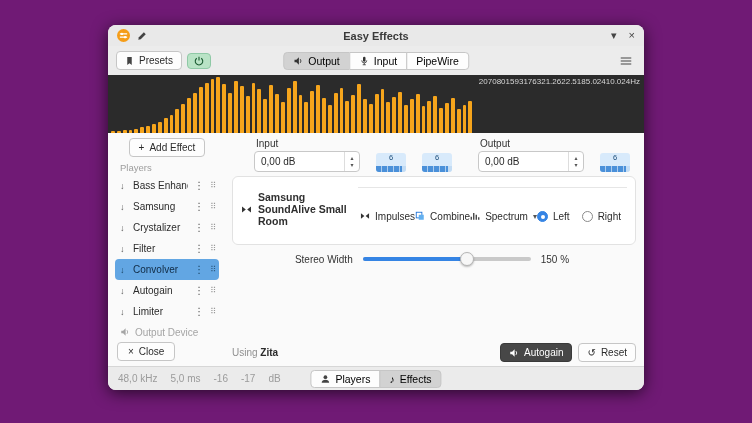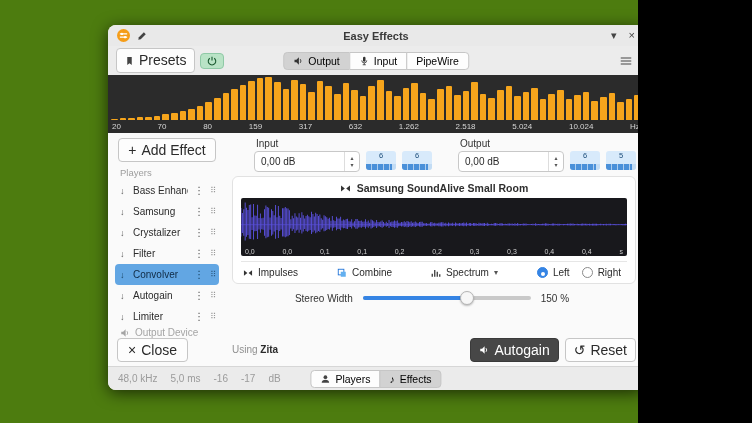--- a/index.html
+++ b/index.html
@@ -1,45 +1,45 @@
 <!DOCTYPE html>
 <html style="--accent: #3584e4; --selection: #62a6e3; --spectrum-bar: #f6a51c; --waveform: #5b51e0;"><head>
 <meta charset="utf-8">
 <style>
   * { box-sizing: border-box; margin: 0; padding: 0; }
   html,body { background:#000; }
   body { font-family: "Liberation Sans", "DejaVu Sans", sans-serif; }
-  #stage { position:relative; width:638px; height:423px; background:#4d7c0f; overflow:hidden; }
+  #stage { position:relative; width:752px; height:423px; background:#701a75; overflow:hidden; }
 
   .window { position:absolute; left:108px; top:25px; width:536px; height:365px;
     background:#fafafa; border-radius:8px; overflow:hidden; display:flex; flex-direction:column;
     box-shadow:0 3px 16px rgba(0,0,0,.65); font-size:10.5px; color:#2b2b2b; }
 
   
   .titlebar { height:21px; background:#e9e9e9; display:flex; align-items:center; padding:0 9px; position:relative; flex:0 0 auto; }
   .titlebar .left { display:flex; align-items:center; gap:7px; }
   .title { position:absolute; left:50%; transform:translateX(-50%); font-size:11px; font-weight:700; color:#3a3a3a; }
   .titlebar .right { margin-left:auto; display:flex; align-items:center; gap:12px; color:#444; font-size:11px; }
   .tb-btn { cursor:default; line-height:1; }
 
   
   .toolbar { height:29px; background:#ececec; display:flex; align-items:center; padding:0 8px; position:relative; flex:0 0 auto; }
   .btn { display:inline-flex; align-items:center; gap:5px; background:#fdfdfd; border:1px solid #c6c6c6;
-    border-radius:4px; padding:2px 8px; font-size:14px; color:#2b2b2b; line-height:1.3; }
+    border-radius:4px; padding:2px 8px; font-size:10px; color:#2b2b2b; line-height:1.3; }
   .power-btn { margin-left:5px; background:#b9e3c6; border-color:#8fc9a6; color:#1d5c33; padding:2px 6px; }
   .segmented { position:absolute; left:50%; transform:translateX(-50%); display:flex; }
   .seg-btn { display:inline-flex; align-items:center; gap:5px; background:#fdfdfd; border:1px solid #c6c6c6;
     padding:2px 9px; font-size:10.5px; margin-left:-1px; }
   .seg-btn:first-child { border-radius:4px 0 0 4px; margin-left:0; }
   .seg-btn:last-child { border-radius:0 4px 4px 0; }
   .seg-btn.selected { background:#d2d2d2; }
   .hamburger { margin-left:auto; background:transparent; border:none; padding:2px 4px; }
 
   
-  .spectrum { height:58px; background:#2b2b2b; display:flex; flex-direction:column; flex:0 0 auto; }
+  .spectrum { height:58px; background:#2b2b2b; display:flex; flex-direction:row; flex:0 0 auto; }
   .spectrum-bars { flex:1; display:flex; align-items:flex-end; gap:2px; padding:2px 3px 0 3px; }
   .sbar { flex:1; background:#f6a51c; border-radius:1px 1px 0 0; }
   .freq-labels { height:13px; display:flex; justify-content:space-between; align-items:center;
     padding:0 4px; font-size:8px; color:#d6d6d6; }
 
   
   .app-body { flex:1; display:flex; min-height:0; background:#fafafa; }
 
   
   .sidebar { width:116px; flex:0 0 auto; display:flex; flex-direction:column; padding:5px 5px 5px 7px; }
@@ -55,36 +55,36 @@
   .effect-row.selected .fx-arrow, .effect-row.selected .fx-kebab { color:#17415f; }
   .effect-row.selected .fx-drag { color:#2e5d85; }
   .output-device { height:21px; display:flex; align-items:center; gap:5px; padding:0 5px; color:#a5a5a5; font-size:10px; }
   .close-btn { margin-top:auto; align-self:flex-start; margin-left:2px; padding:2px 10px; }
 
   
   .main { flex:1; display:flex; flex-direction:column; min-width:0; padding:4px 8px 3px 4px; }
   .gain-row { display:flex; gap:26px; margin:1px 0 4px 26px; }
   .gain-group { display:flex; flex-direction:column; gap:2px; }
   .gain-label { font-size:10px; color:#333; margin-left:2px; }
-  .gain-controls { display:flex; align-items:flex-start; gap:6px; }
+  .gain-controls { display:flex; align-items:flex-end; gap:16px; }
   .spinbox { width:106px; height:21px; background:#fff; border:1px solid #c8c8c8; border-radius:4px;
     display:flex; align-items:center; overflow:hidden; }
   .spin-value { flex:1; padding-left:6px; font-size:10px; color:#2b2b2b; }
   .spin-stepper { width:15px; height:100%; border-left:1px solid #ddd; display:flex; flex-direction:column;
     align-items:center; justify-content:center; font-size:6px; color:#555; line-height:1.1; }
   .meter { width:30px; height:19px; background:#d8eafb; border-radius:3px; display:flex; flex-direction:column;
     align-items:center; justify-content:flex-start; overflow:hidden; }
   .meter-num { font-size:7.5px; color:#1b4c79; line-height:1.3; }
   .meter-bar { width:100%; height:6px; margin-top:auto; background:#c3dcf4; position:relative; }
   .meter-fill { position:absolute; left:0; top:0; bottom:0; width:85%; background:#4a90d9;
     background-image:repeating-linear-gradient(90deg, transparent 0 5px, rgba(255,255,255,.55) 5px 6px); }
 
   
   .card { margin-left:4px; background:#fff; border:1px solid #e2e2e2; border-radius:6px;
-    padding:5px 8px 4px 8px; display:flex; flex-direction:column; }
+    padding:5px 8px 4px 8px; display:flex; flex-direction:row; }
   .card-header { align-self:center; display:flex; align-items:center; gap:6px; font-size:10.5px; font-weight:700; color:#2f2f2f; margin-bottom:4px; }
   .waveform { height:58px; background:#18181c; border-radius:2px; position:relative; overflow:hidden; }
   .waveform svg { position:absolute; inset:0; width:100%; height:100%; }
   .time-labels { position:absolute; left:4px; right:4px; bottom:1px; display:flex; justify-content:space-between;
     font-size:7px; color:#cfcfcf; }
   .stats { align-self:center; display:grid; grid-template-columns:auto auto auto; column-gap:26px; row-gap:0;
     text-align:center; margin-top:4px; font-size:10px; }
   .stats .stat-label { color:#333; }
   .stats .stat-value { color:#9d9d9d; }
   .card-footer { border-top:1px solid #e6e6e6; margin-top:5px; padding:5px 6px 1px 2px;

